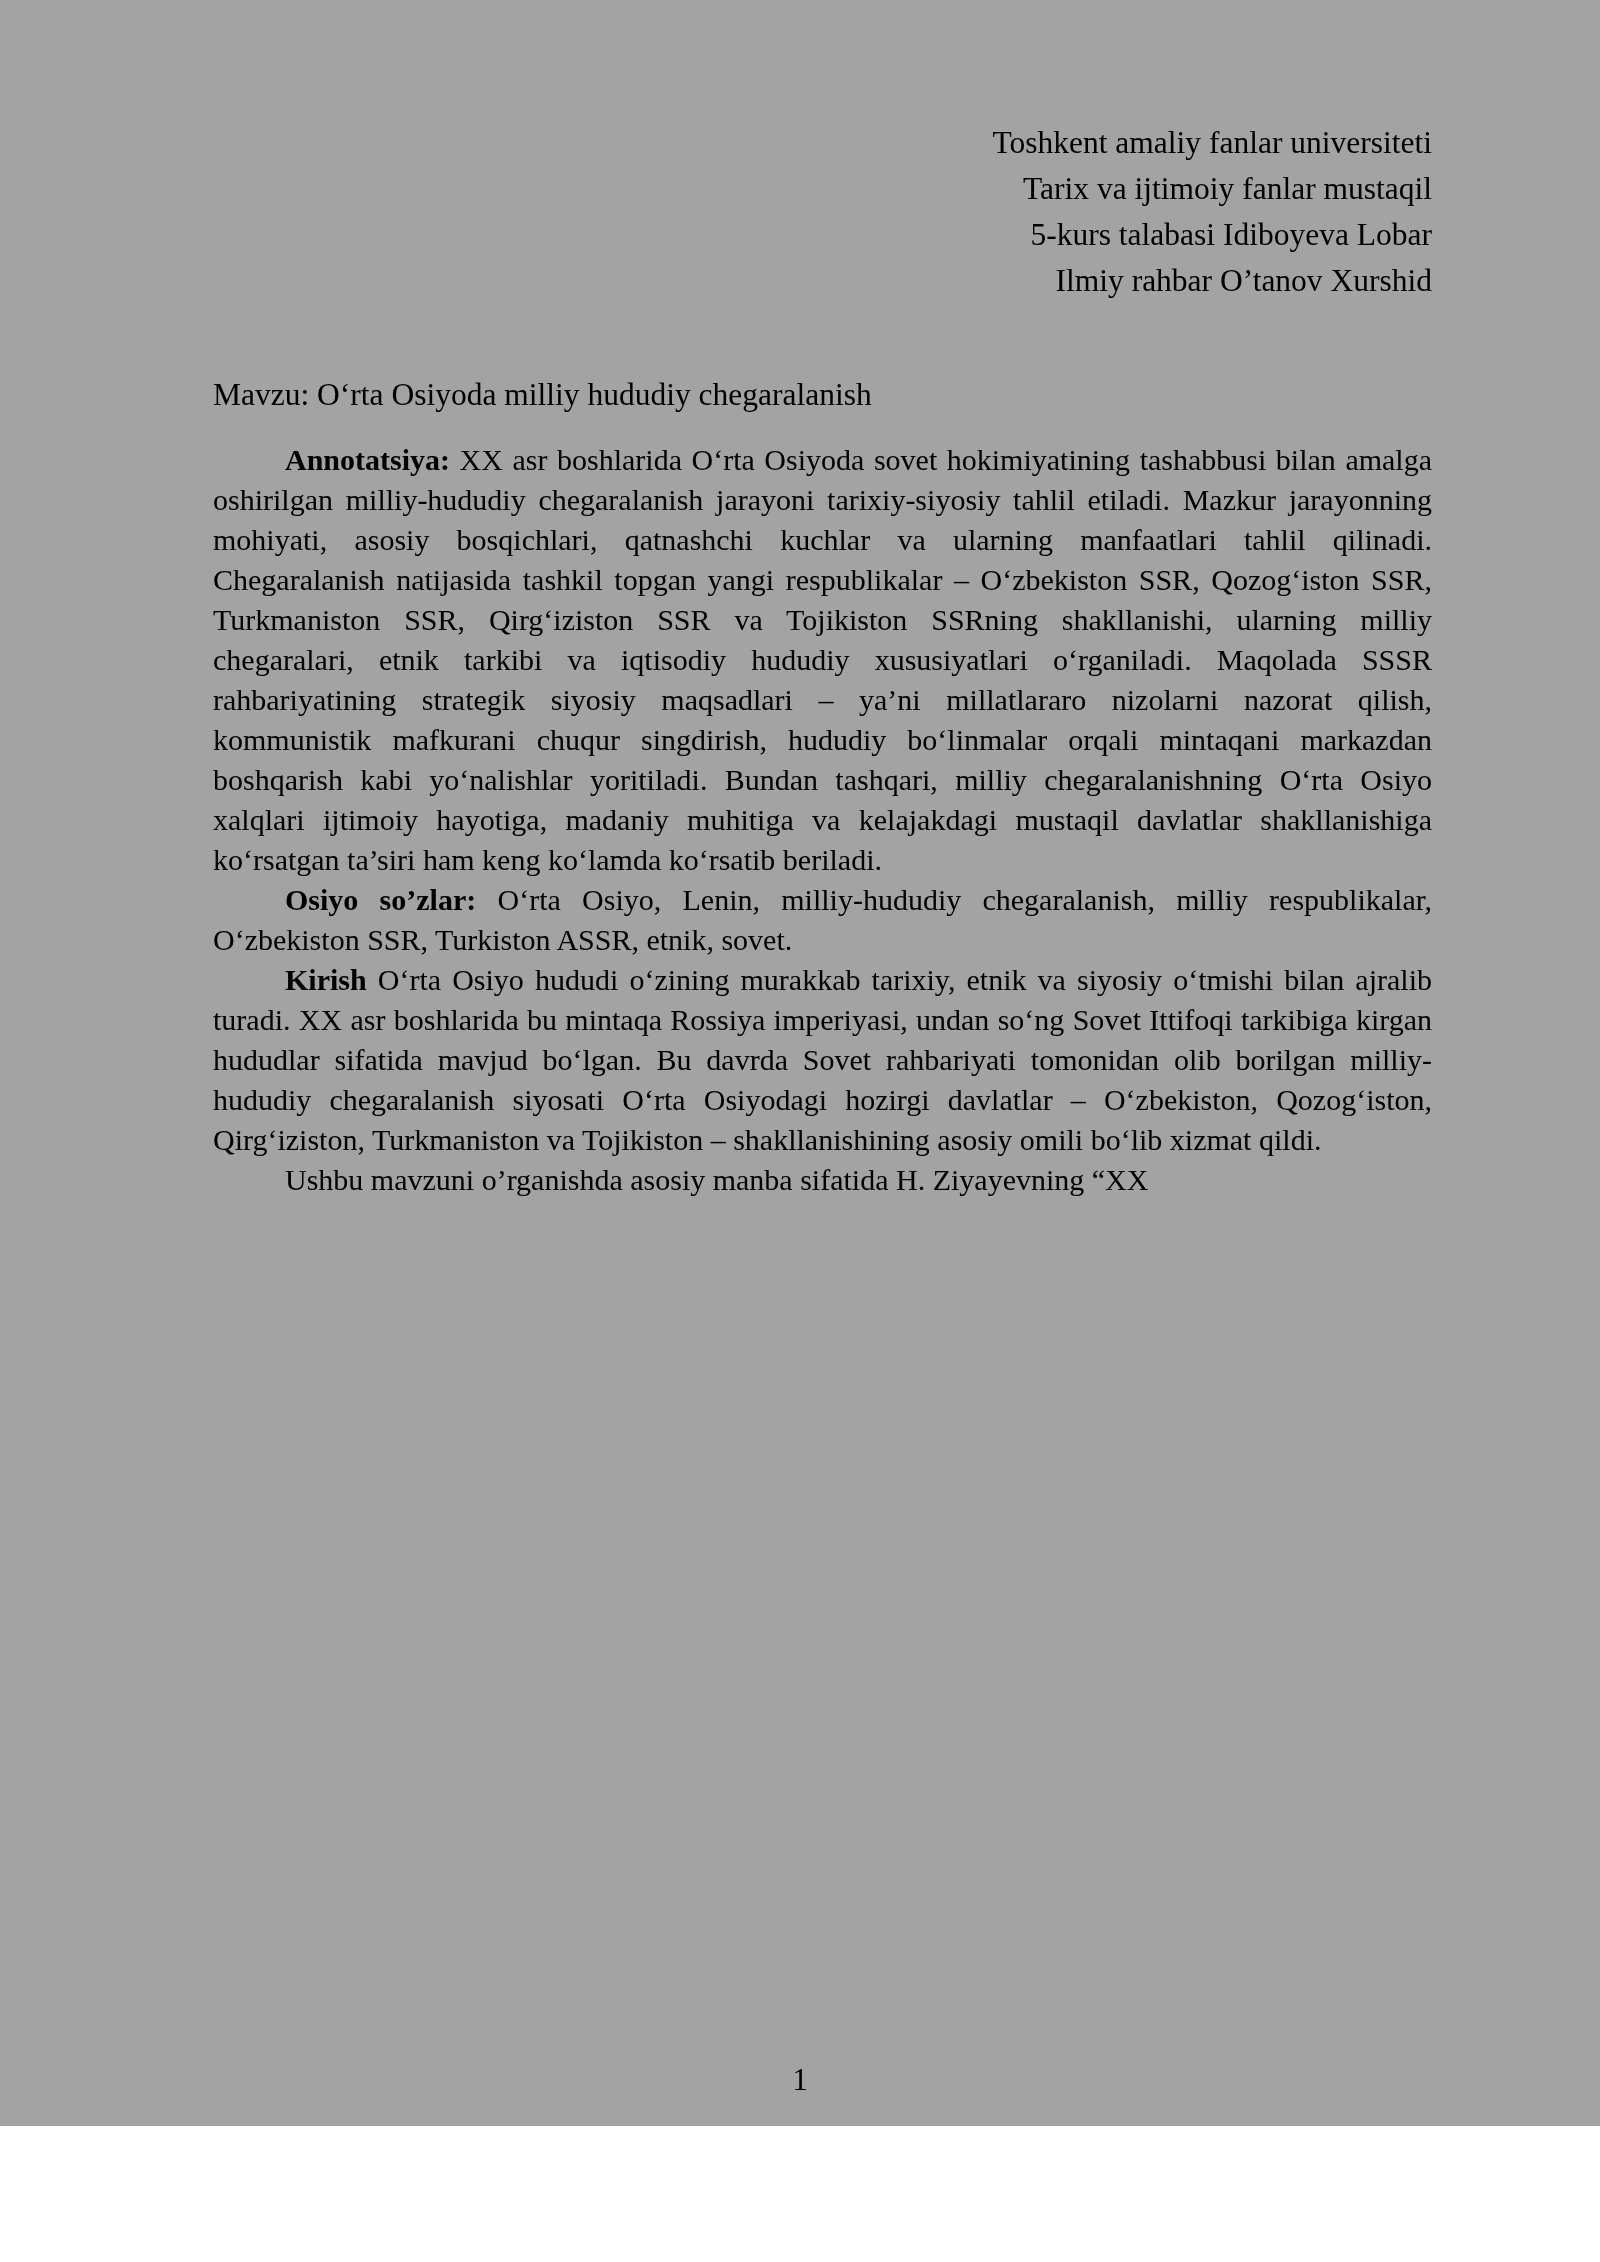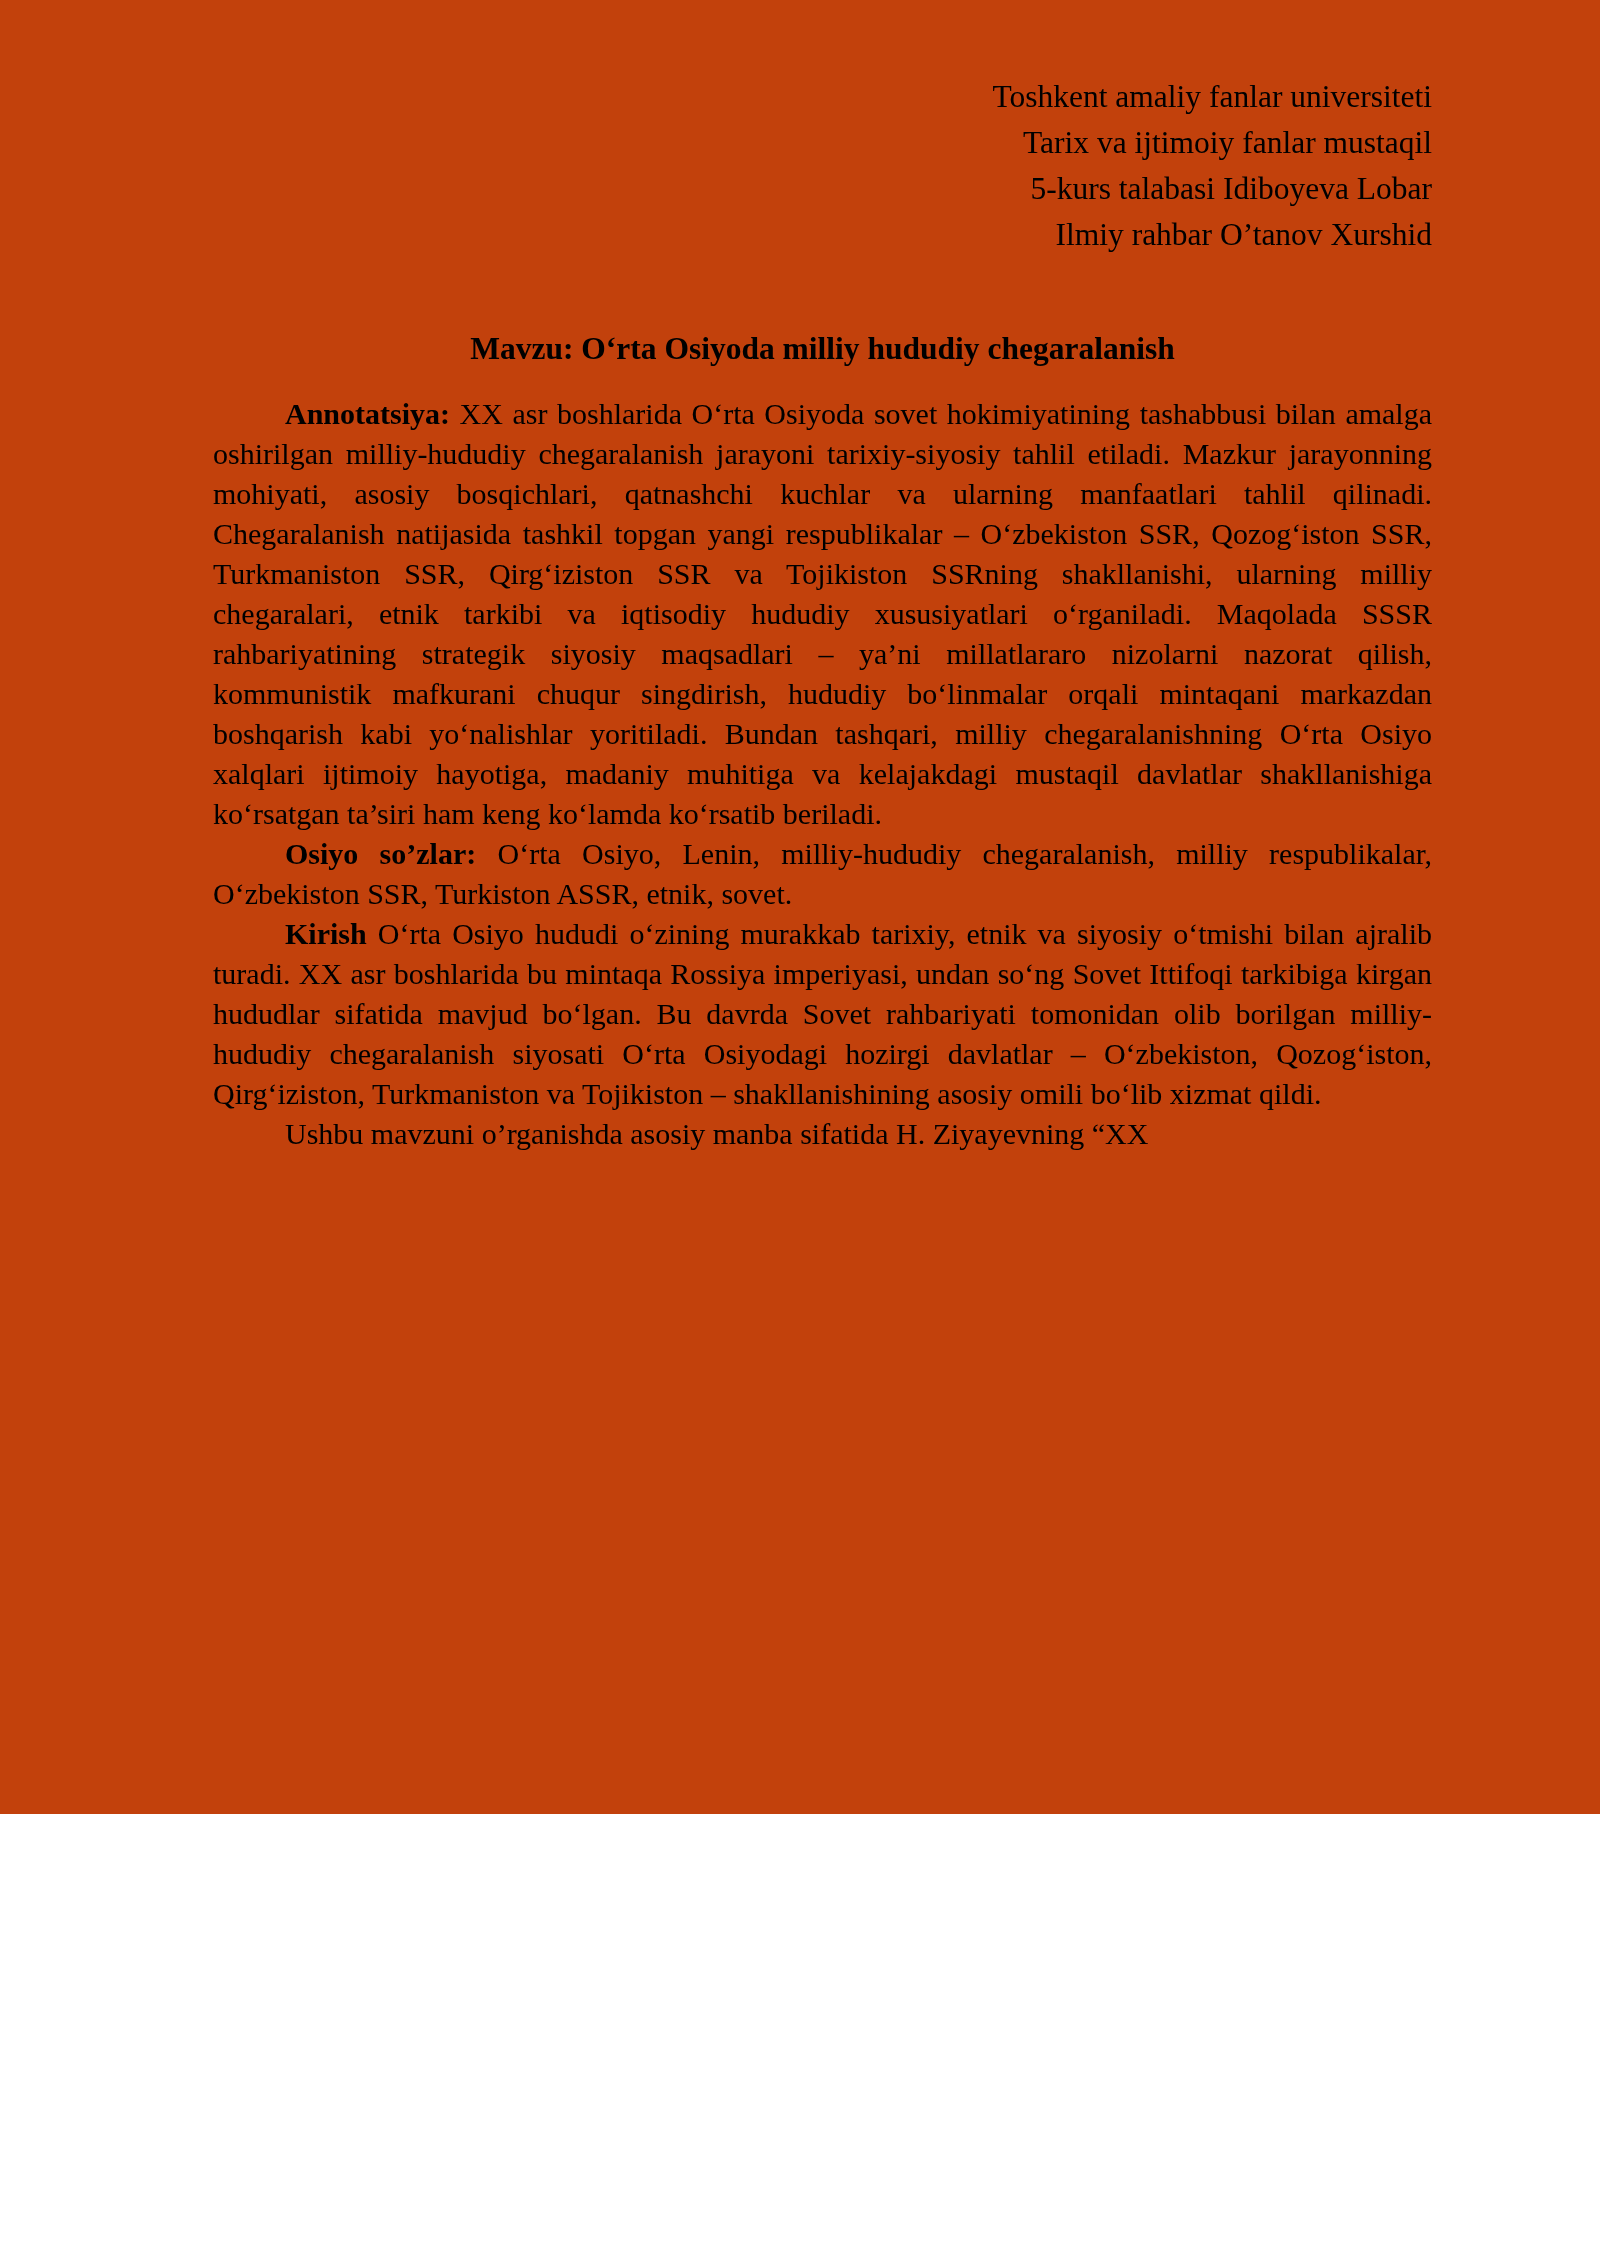--- a/index.html
+++ b/index.html
@@ -7,43 +7,42 @@
     padding: 0;
     background: #ffffff;
   }
   body {
     font-family: "Liberation Serif", "DejaVu Serif", serif;
     color: #000000;
   }
   .page {
     position: relative;
     width: 1600px;
-    height: 1814px;
-    background: #c2410c;
+    height: 2126px;
+    background: #a3a3a3;
     box-sizing: border-box;
-    padding: 66px 168px 0 213px;
+    padding: 112px 168px 0 213px;
     overflow: hidden;
   }
   .doc-body {
     width: 1219px;
   }
   .header-block {
     text-align: right;
     font-size: 31.5px;
     line-height: 46px;
     margin: 0 0 0 0;
     padding-top: 8px;
   }
   .header-line {
     display: block;
     white-space: nowrap;
   }
   .title {
-    text-align: center;
-    font-weight: bold;
+    font-weight: normal;
     font-size: 31.5px;
     line-height: 46px;
     margin-top: 68px;
     margin-bottom: 0;
   }
   p.para {
     margin: 0;
     font-size: 30px;
     line-height: 40px;
     text-align: justify;

